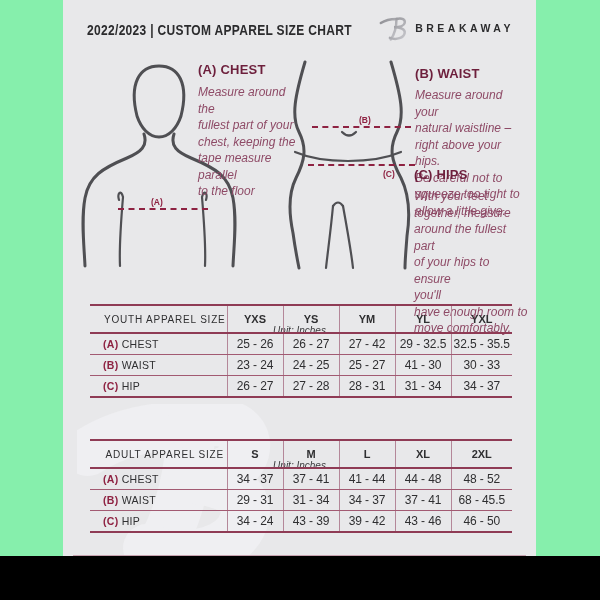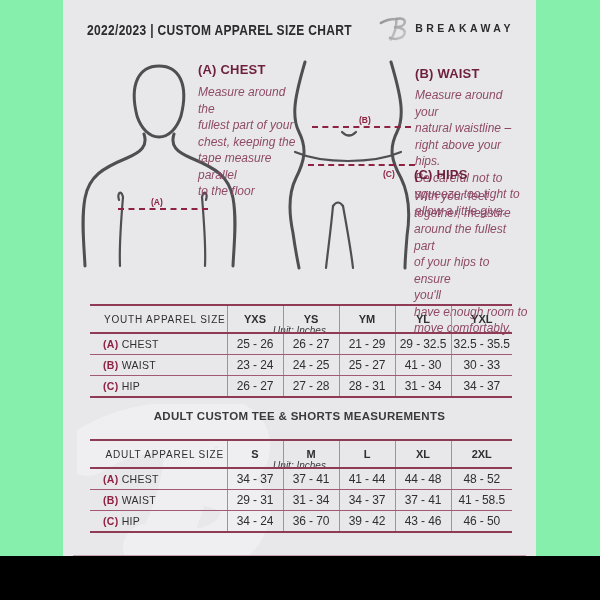--- a/index.html
+++ b/index.html
@@ -144,21 +144,21 @@
             <th>YM</th>
             <th>YL</th>
             <th>YXL</th>
           </tr>
         </thead>
         <tbody>
           <tr>
             <td class="c0"><span class="rk">(A)</span><span class="rn"> CHEST</span></td>
             <td>25 - 26</td>
             <td>26 - 27</td>
-            <td>21 - 29</td>
+            <td>27 - 42</td>
             <td>29 - 32.5</td>
             <td>32.5 - 35.5</td>
           </tr>
           <tr>
             <td class="c0"><span class="rk">(B)</span><span class="rn"> WAIST</span></td>
             <td>23 - 24</td>
             <td>24 - 25</td>
             <td>25 - 27</td>
             <td>41 - 30</td>
             <td>30 - 33</td>
@@ -167,21 +167,20 @@
             <td class="c0"><span class="rk">(C)</span><span class="rn"> HIP</span></td>
             <td>26 - 27</td>
             <td>27 - 28</td>
             <td>28 - 31</td>
             <td>31 - 34</td>
             <td>34 - 37</td>
           </tr>
         </tbody>
     </table>
 
-    <div class="tbl-title" style="top:410px">ADULT CUSTOM TEE &amp; SHORTS MEASUREMENTS</div>
     <div class="tbl-unit" style="top:424px">Unit: Inches</div>
     <table class="size-table" style="top:439px">
       <colgroup>
           <col class="c0">
           <col class="cv">
           <col class="cv">
           <col class="cv">
           <col class="cv">
           <col class="cl">
         </colgroup>
@@ -203,26 +202,26 @@
             <td>41 - 44</td>
             <td>44 - 48</td>
             <td>48 - 52</td>
           </tr>
           <tr>
             <td class="c0"><span class="rk">(B)</span><span class="rn"> WAIST</span></td>
             <td>29 - 31</td>
             <td>31 - 34</td>
             <td>34 - 37</td>
             <td>37 - 41</td>
-            <td>41 - 58.5</td>
+            <td>68 - 45.5</td>
           </tr>
           <tr>
             <td class="c0"><span class="rk">(C)</span><span class="rn"> HIP</span></td>
             <td>34 - 24</td>
-            <td>36 - 70</td>
+            <td>43 - 39</td>
             <td>39 - 42</td>
             <td>43 - 46</td>
             <td>46 - 50</td>
           </tr>
         </tbody>
     </table>
 
     <div class="footer-bar"></div>
   </div>
 </div>

